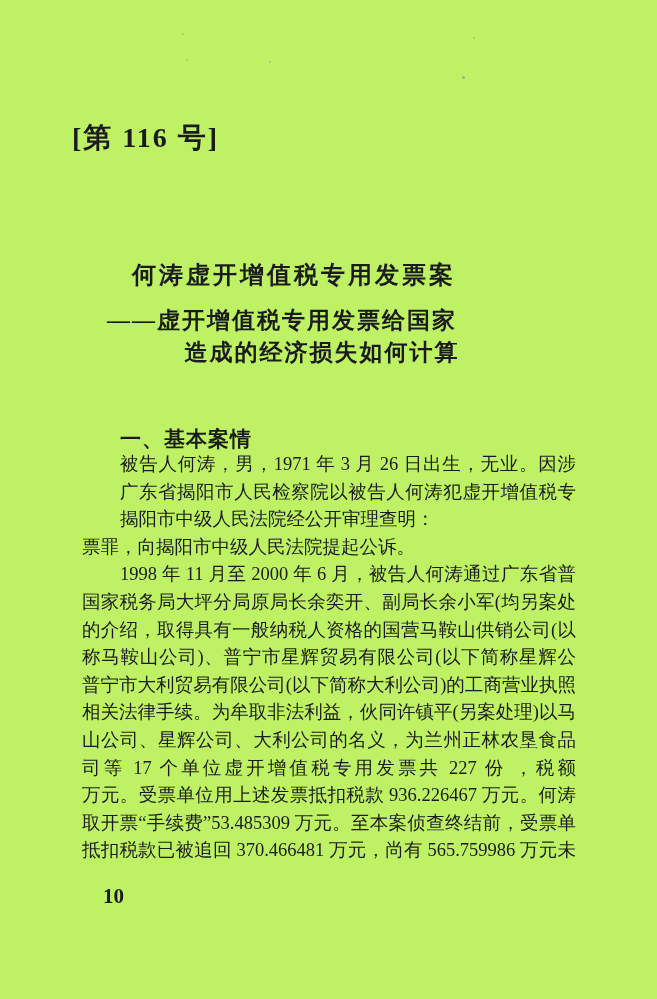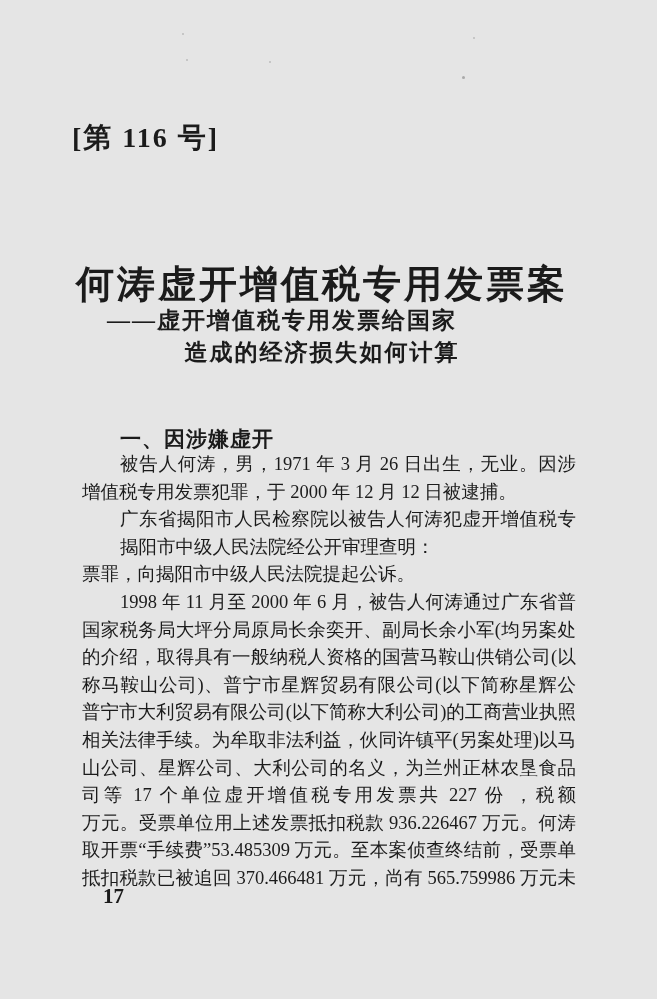--- a/index.html
+++ b/index.html
@@ -4,46 +4,45 @@
 <style>
   html, body {
     margin: 0;
     padding: 0;
     background: #ffffff;
   }
   .page {
     position: relative;
     width: 657px;
     height: 999px;
-    background: #e5e5e5;
+    background: #bef264;
     color: #1b1b1b;
     font-family: "Liberation Serif", "DejaVu Serif", serif;
     overflow: hidden;
   }
   .doc-number {
     position: absolute;
     left: 72px;
     top: 119px;
     font-size: 28px;
     font-weight: bold;
     letter-spacing: 2px;
     white-space: nowrap;
   }
   .case-title {
     position: absolute;
     left: 0;
     top: 259px;
     width: 588px;
     text-align: center;
     font-family: "DejaVu Sans", "Liberation Sans", sans-serif;
-    font-size: 38px;
+    font-size: 24px;
     font-weight: bold;
     letter-spacing: 3px;
     white-space: nowrap;
-    margin-left: 28px;
   }
   .case-subtitle {
     position: absolute;
     left: 0;
     width: 564px;
     text-align: center;
     font-size: 23px;
     font-weight: bold;
     letter-spacing: 2px;
     white-space: nowrap;
@@ -108,36 +107,35 @@
   <div class="speck s5"></div>
 
   <div class="doc-number">[第 116 号]</div>
 
   <div class="case-title">何涛虚开增值税专用发票案</div>
 
   <div class="case-subtitle line1">——虚开增值税专用发票给国家</div>
 
   <div class="case-subtitle line2">造成的经济损失如何计算</div>
 
-  <div class="section-heading">一、因涉嫌虚开</div>
+  <div class="section-heading">一、基本案情</div>
 
   <div class="body-text">
       <div class="body-line indent justify">被告人何涛，男，1971 年 3 月 26 日出生，无业。因涉嫌虚开</div>
-      <div class="body-line">增值税专用发票犯罪，于 2000 年 12 月 12 日被逮捕。</div>
       <div class="body-line indent justify">广东省揭阳市人民检察院以被告人何涛犯虚开增值税专用发</div>
       <div class="body-line indent">揭阳市中级人民法院经公开审理查明：</div>
       <div class="body-line">票罪，向揭阳市中级人民法院提起公诉。</div>
       <div class="body-line indent justify">1998 年 11 月至 2000 年 6 月，被告人何涛通过广东省普宁市</div>
       <div class="body-line justify">国家税务局大坪分局原局长余奕开、副局长余小军(均另案处理)</div>
       <div class="body-line justify">的介绍，取得具有一般纳税人资格的国营马鞍山供销公司(以下简</div>
       <div class="body-line justify">称马鞍山公司)、普宁市星辉贸易有限公司(以下简称星辉公司)、</div>
       <div class="body-line justify">普宁市大利贸易有限公司(以下简称大利公司)的工商营业执照等</div>
       <div class="body-line justify">相关法律手续。为牟取非法利益，伙同许镇平(另案处理)以马鞍</div>
       <div class="body-line justify">山公司、星辉公司、大利公司的名义，为兰州正林农垦食品有限公</div>
       <div class="body-line justify">司等 17 个单位虚开增值税专用发票共 227 份 ，税额 1048.984268</div>
       <div class="body-line justify">万元。受票单位用上述发票抵扣税款 936.226467 万元。何涛收</div>
       <div class="body-line justify">取开票“手续费”53.485309 万元。至本案侦查终结前，受票单位</div>
       <div class="body-line justify">抵扣税款已被追回 370.466481 万元，尚有 565.759986 万元未被</div>
     </div>
 
-  <div class="page-number">17</div>
+  <div class="page-number">10</div>
 
 </div>
 
 </body></html>

